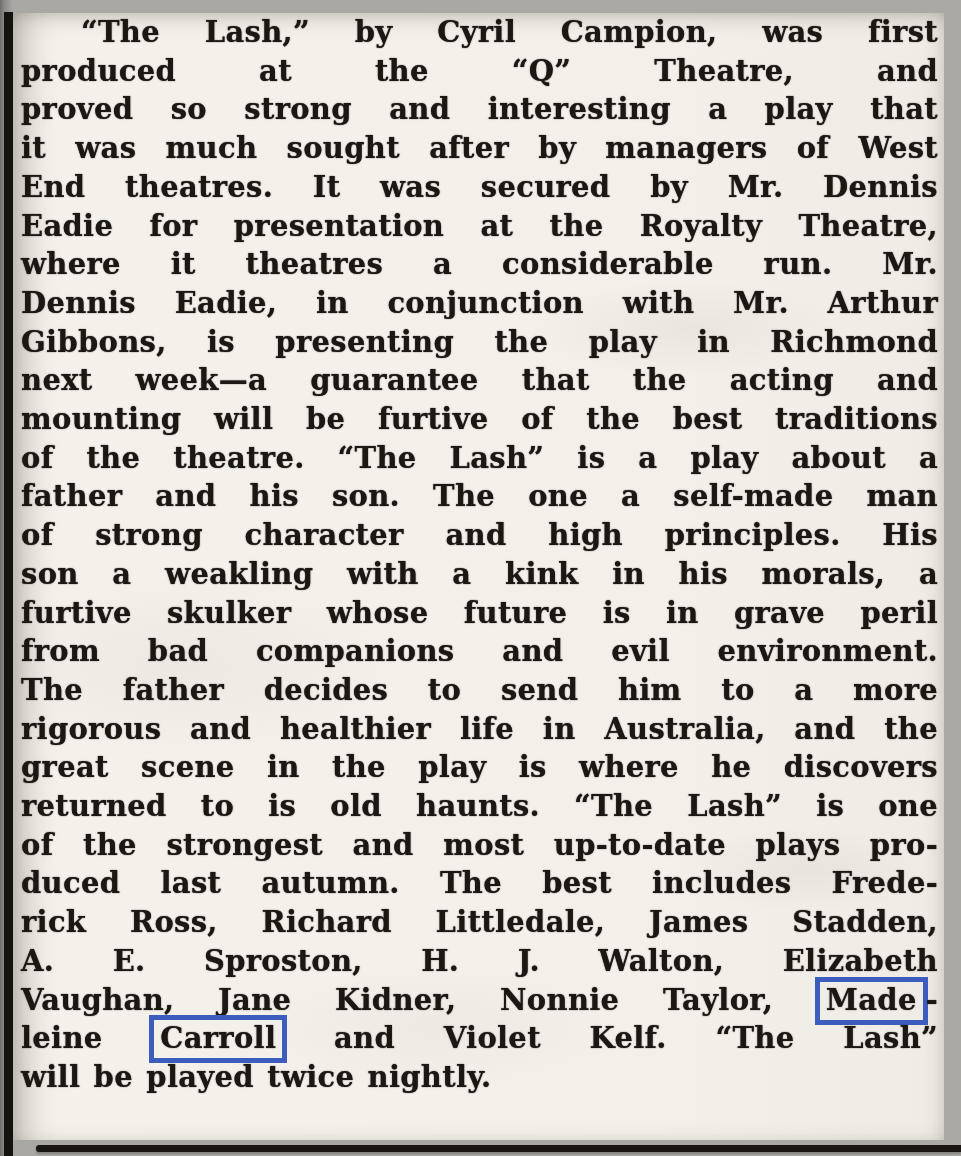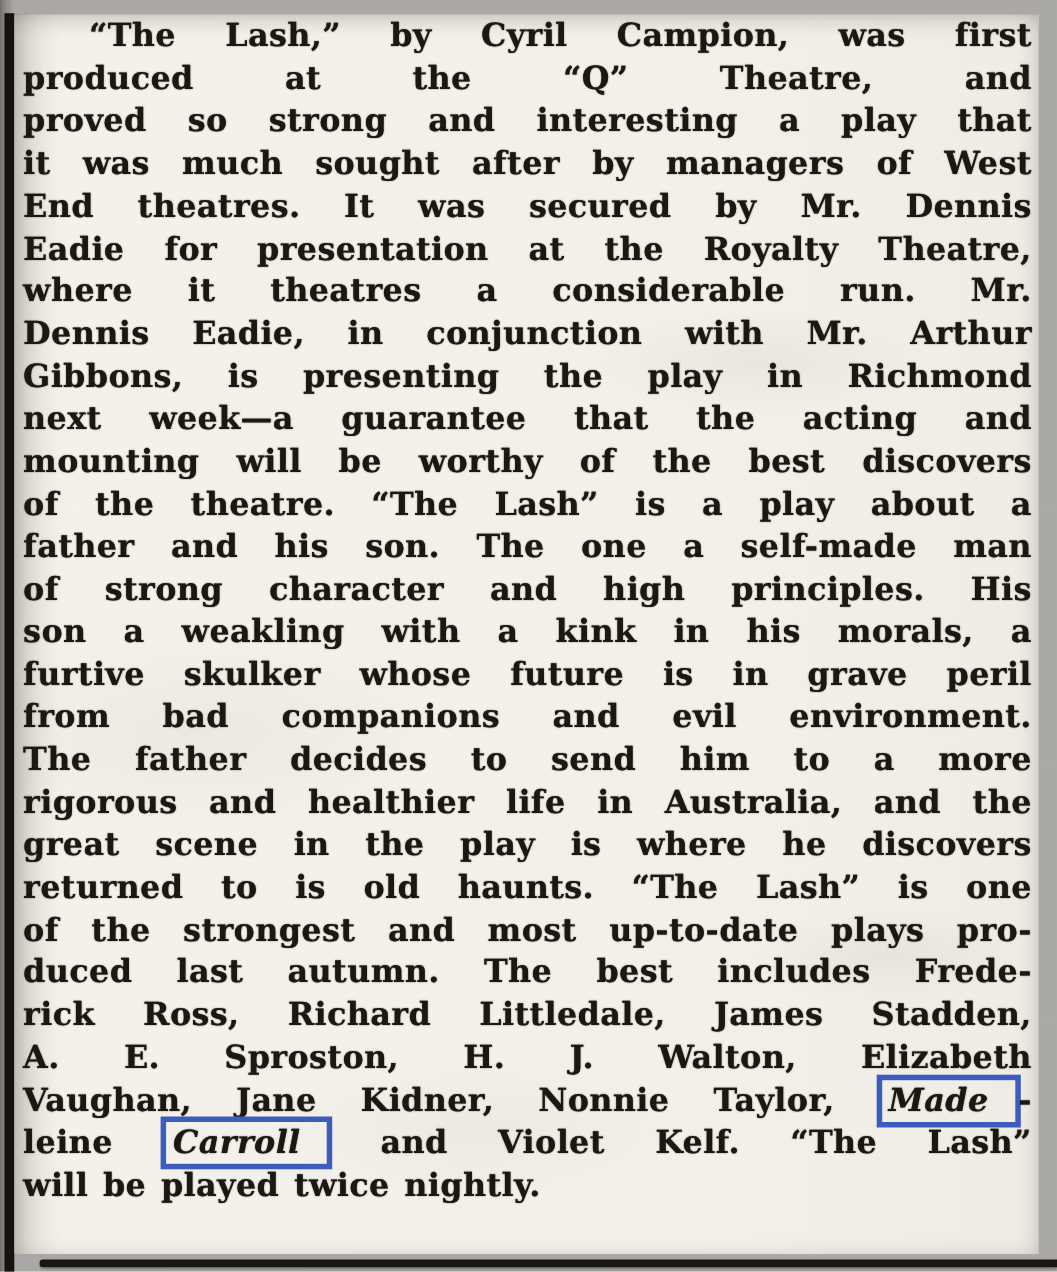--- a/index.html
+++ b/index.html
@@ -76,23 +76,22 @@
     white-space: normal;
   }
   .line.indent {
     text-indent: 60px;
   }
   .line.last {
     text-align-last: left;
   }
   .hl {
     border: 5px solid #3c5cbe;
-    padding: 1px 24px 3px 6px;
+    padding: 1px 6px 3px 6px;
     margin: -5px -2px;
-    font-style: italic;
   }
 </style>
 </head>
 <body>
 
 <div class="scan-bg">
   <div class="left-border"></div>
   <div class="page">
     <div class="page-texture"></div>
   </div>
@@ -101,21 +100,21 @@
         <div class="line indent"><span>“The Lash,” by Cyril Campion, was first</span></div>
         <div class="line"><span>produced at the “Q” Theatre, and</span></div>
         <div class="line"><span>proved so strong and interesting a play that</span></div>
         <div class="line"><span>it was much sought after by managers of West</span></div>
         <div class="line"><span>End theatres. It was secured by Mr. Dennis</span></div>
         <div class="line"><span>Eadie for presentation at the Royalty Theatre,</span></div>
         <div class="line"><span>where it theatres a considerable run. Mr.</span></div>
         <div class="line"><span>Dennis Eadie, in conjunction with Mr. Arthur</span></div>
         <div class="line"><span>Gibbons, is presenting the play in Richmond</span></div>
         <div class="line"><span>next week—a guarantee that the acting and</span></div>
-        <div class="line"><span>mounting will be worthy of the best discovers</span></div>
+        <div class="line"><span>mounting will be furtive of the best traditions</span></div>
         <div class="line"><span>of the theatre. “The Lash” is a play about a</span></div>
         <div class="line"><span>father and his son. The one a self-made man</span></div>
         <div class="line"><span>of strong character and high principles. His</span></div>
         <div class="line"><span>son a weakling with a kink in his morals, a</span></div>
         <div class="line"><span>furtive skulker whose future is in grave peril</span></div>
         <div class="line"><span>from bad companions and evil environment.</span></div>
         <div class="line"><span>The father decides to send him to a more</span></div>
         <div class="line"><span>rigorous and healthier life in Australia, and the</span></div>
         <div class="line"><span>great scene in the play is where he discovers</span></div>
         <div class="line"><span>returned to is old haunts. “The Lash” is one</span></div>

